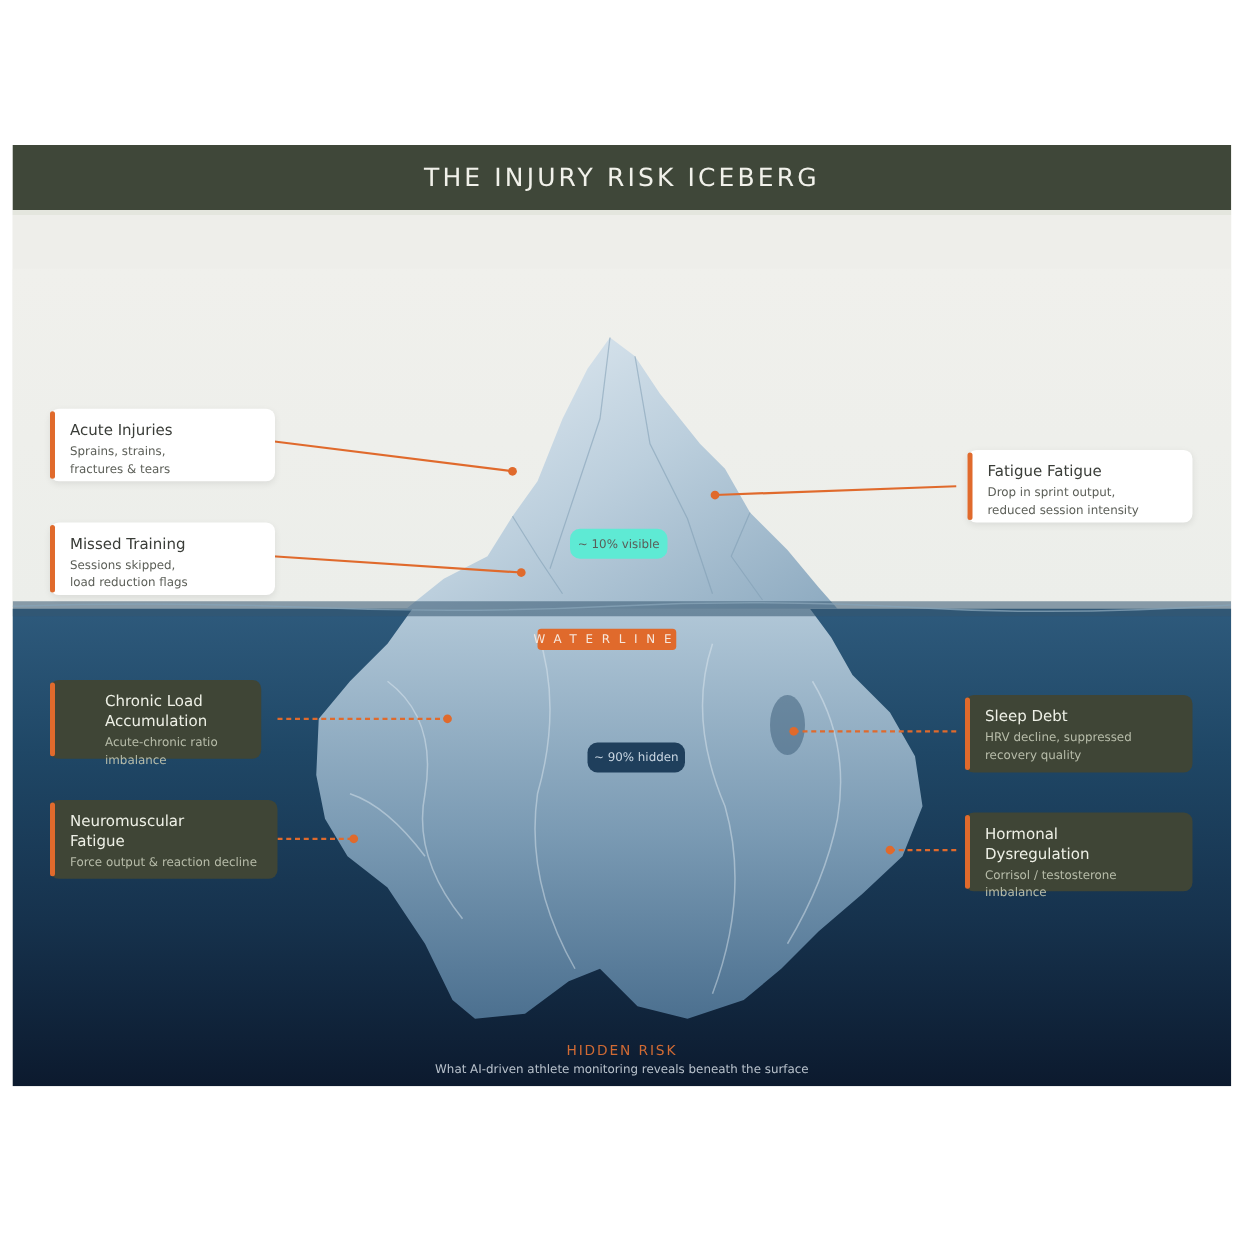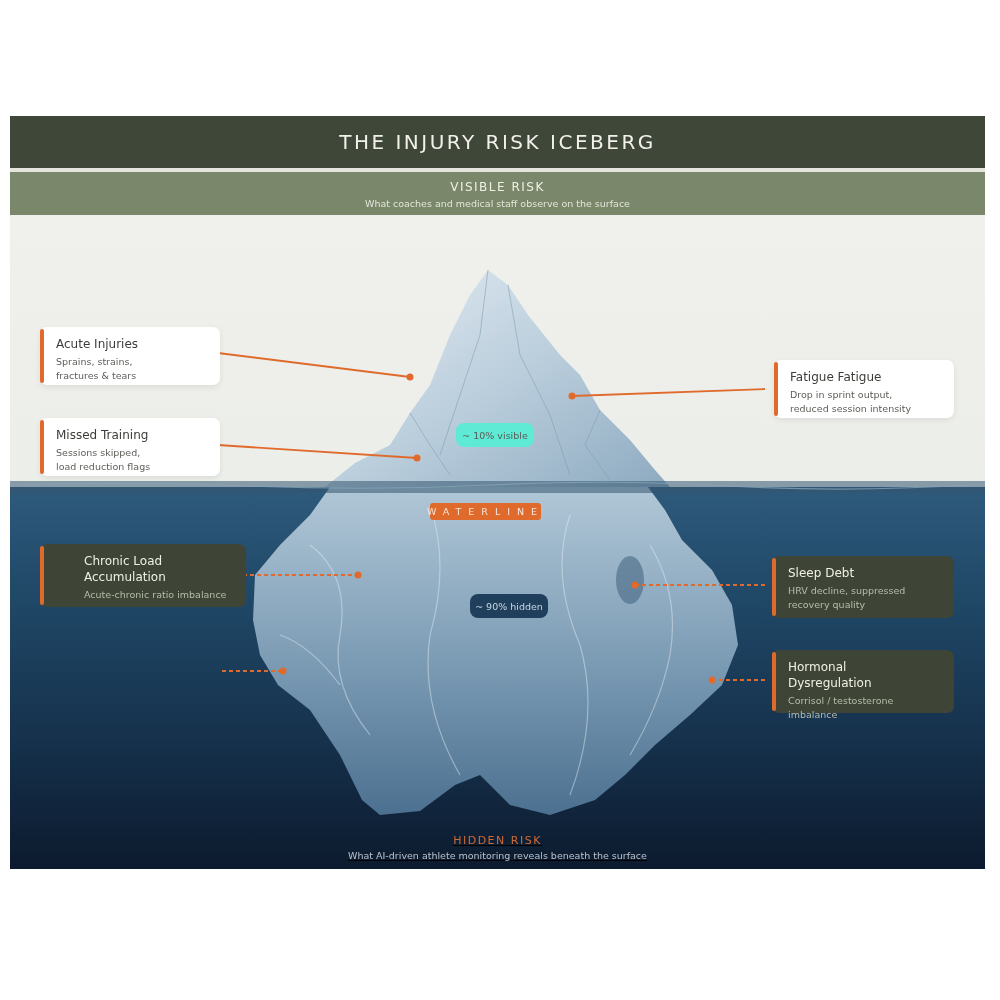--- a/index.html
+++ b/index.html
@@ -36,24 +36,20 @@
 </style>
 </head>
 <body>
 
 <div class="panel">
 
   <div class="title-bar">
     <span>THE INJURY RISK ICEBERG</span>
   </div>
   <div class="gap"></div>
-  <div class="sub-bar">
-    <div class="h">VISIBLE RISK</div>
-    <div class="s">What coaches and medical staff observe on the surface</div>
-  </div>
 
   <div class="scene">
     <div class="sky"></div>
     <div class="sea"></div>
 
     <svg class="berg" width="975" height="654" viewBox="0 0 975 654">
       <defs>
         <linearGradient id="iceTop" x1="0" y1="0" x2="1" y2="1">
           <stop offset="0" stop-color="#e6eef4"></stop>
           <stop offset="0.5" stop-color="#bccfdd"></stop>
@@ -126,45 +122,52 @@
       </div>
     </div>
     <div class="card light" style="left:764px; top:145px; width:180px; height:58px;">
       <div class="t">Fatigue Fatigue</div>
       <div class="d">
         <div>Drop in sprint output,</div>
         <div>reduced session intensity</div>
       </div>
     </div>
 
-    <div class="card dark" style="left:30px; top:329px; width:206px; height:63px;padding-left:44px;">
+    <div class="card dark" style="left:30px; top:329px; width:169px; height:63px;padding-left:44px;">
       <div class="t">
         <div>Chronic Load</div>
         <div>Accumulation</div>
       </div>
       <div class="d">Acute-chronic ratio imbalance</div>
+    </div>
+    <div class="card dark" style="left:30px; top:425px; width:182px; height:63px;">
+      <div class="t">
+        <div>Neuromuscular</div>
+        <div>Fatigue</div>
+      </div>
+      <div class="d">Force output &amp; reaction decline</div>
     </div>
     <div class="card dark" style="left:762px; top:341px; width:182px; height:62px;">
       <div class="t">Sleep Debt</div>
       <div class="d">
         <div>HRV decline, suppressed</div>
         <div>recovery quality</div>
       </div>
     </div>
     <div class="card dark" style="left:762px; top:435px; width:182px; height:63px;">
       <div class="t">
         <div>Hormonal</div>
         <div>Dysregulation</div>
       </div>
       <div class="d">Corrisol / testosterone imbalance</div>
     </div>
 
     <div class="pill visible" style="left:446px; top:208px; width:78px; height:24px;">~ 10% visible</div>
     <div class="waterline" style="left:420px; top:288px; width:111px; height:17px;">WATERLINE</div>
     <div class="pill hidden" style="left:446px; top:379px; width:78px; height:24px;">~ 90% hidden</div>
 
-    <div class="footer" style="top:619px;text-decoration:underline;">
+    <div class="footer" style="top:619px;">
       <div class="h">HIDDEN RISK</div>
       <div class="s">What AI-driven athlete monitoring reveals beneath the surface</div>
     </div>
 
   </div>
 </div>
 
 </body></html>

